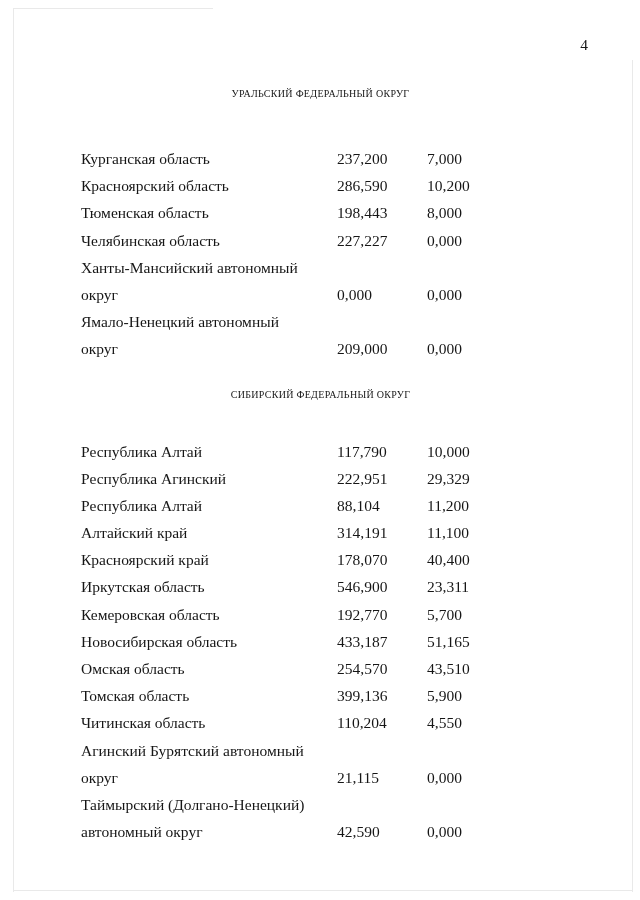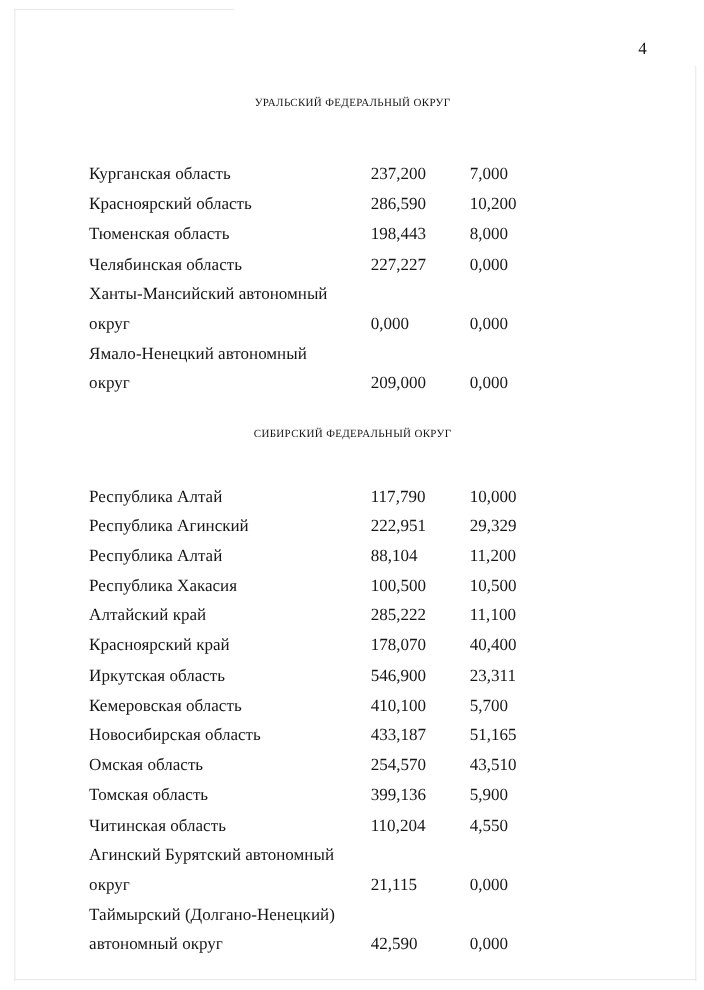--- a/index.html
+++ b/index.html
@@ -121,42 +121,37 @@
             <span class="region">Республика Агинский</span>
             <span class="val v1">222,951</span>
             <span class="val v2">29,329</span>
           </div>
           <div class="row">
             <span class="region">Республика Алтай</span>
             <span class="val v1">88,104</span>
             <span class="val v2">11,200</span>
           </div>
           <div class="row">
-            <span class="region">Республика Хакасия</span>
-            <span class="val v1">100,500</span>
-            <span class="val v2">10,500</span>
-          </div>
-          <div class="row">
             <span class="region">Алтайский край</span>
-            <span class="val v1">285,222</span>
+            <span class="val v1">314,191</span>
             <span class="val v2">11,100</span>
           </div>
           <div class="row">
             <span class="region">Красноярский край</span>
             <span class="val v1">178,070</span>
             <span class="val v2">40,400</span>
           </div>
           <div class="row">
             <span class="region">Иркутская область</span>
             <span class="val v1">546,900</span>
             <span class="val v2">23,311</span>
           </div>
           <div class="row">
             <span class="region">Кемеровская область</span>
-            <span class="val v1">410,100</span>
+            <span class="val v1">192,770</span>
             <span class="val v2">5,700</span>
           </div>
           <div class="row">
             <span class="region">Новосибирская область</span>
             <span class="val v1">433,187</span>
             <span class="val v2">51,165</span>
           </div>
           <div class="row">
             <span class="region">Омская область</span>
             <span class="val v1">254,570</span>

